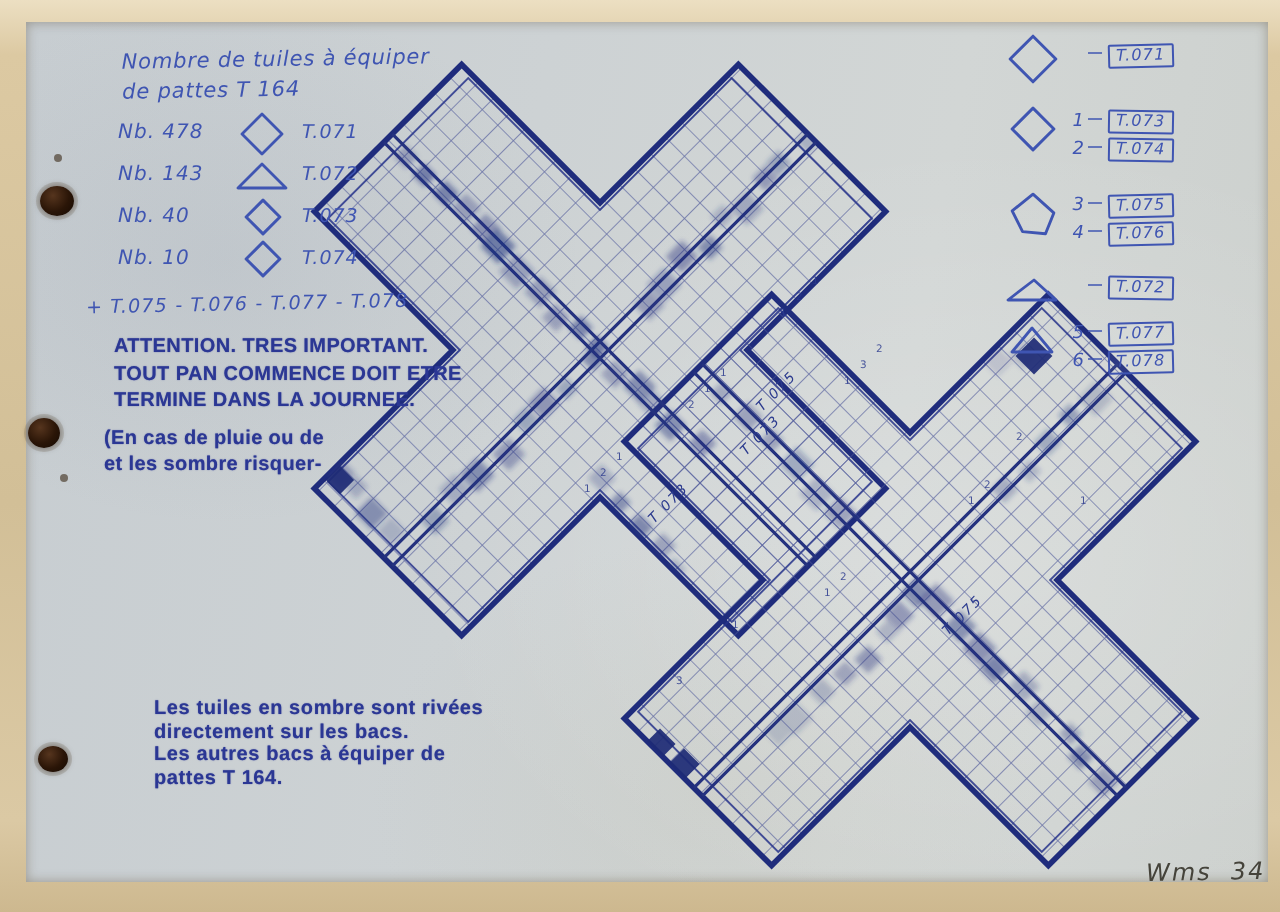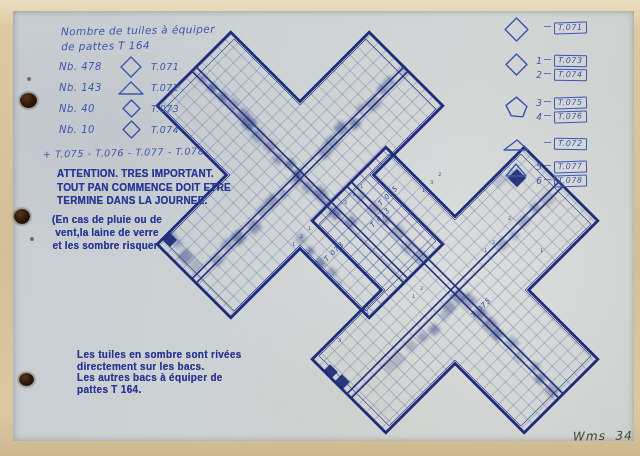--- a/index.html
+++ b/index.html
@@ -26,21 +26,21 @@
   .hw-item{display:flex;align-items:center;height:21px;}
   .hw-qty{width:52px;font-size:10px;letter-spacing:.5px;}
   .hw-shape{width:40px;display:flex;justify-content:center;}
   .hw-ref{font-size:9.5px;letter-spacing:.5px;}
   .hw-extra{position:absolute;left:30px;top:136px;font-size:9.5px;letter-spacing:.6px;transform:rotate(-1.2deg);}
 
   
   .tw{font-family:Liberation Sans, sans-serif;font-weight:bold;color:#2b3794;
     text-shadow:0 0 .6px rgba(43,55,148,.75);}
   .warning{position:absolute;left:44px;top:156px;font-size:10px;line-height:13.5px;letter-spacing:.2px;}
-  .paren{position:absolute;left:39px;top:202px;font-size:10px;line-height:13px;letter-spacing:.2px;text-align:center;}
+  .paren{position:absolute;left:39px;top:202px;font-size:10px;line-height:13px;letter-spacing:.2px;}
   .footer-note{position:absolute;left:64px;top:338px;font-size:10px;line-height:11.5px;letter-spacing:.3px;}
 
   
   .legend{position:absolute;left:486px;top:5px;width:120px;}
   .lrow{display:flex;align-items:flex-start;margin-bottom:6px;}
   .licon{flex:0 0 34px;display:flex;justify-content:center;}
   .lentries{padding-top:1px;}
   .lentry{display:flex;align-items:center;height:14px;}
   .lnum{font-family:"DejaVu Sans",sans-serif;font-style:italic;color:#3f55b2;font-size:9px;width:9px;text-align:right;}
   .ldash{width:7px;border-bottom:1px solid #3f55b2;margin:0 3px 3px 2px;opacity:.75;}
@@ -272,21 +272,20 @@
     </div>
     <div class="hw hw-extra">+ T.075 - T.076 - T.077 - T.078</div>
 
     <div class="tw warning">
       <div>ATTENTION. TRES IMPORTANT.</div>
       <div>TOUT PAN COMMENCE DOIT ETRE</div>
       <div>TERMINE DANS LA JOURNEE.</div>
     </div>
     <div class="tw paren">
       <div>(En cas de pluie ou de</div>
-      <div>vent,la laine de verre</div>
       <div>et les sombre risquer-</div>
     </div>
 
     <div class="tw footer-note">
       <div>Les tuiles en sombre sont rivées</div>
       <div>directement sur les bacs.</div>
       <div>Les autres bacs à équiper de</div>
       <div>pattes T 164.</div>
     </div>
 

